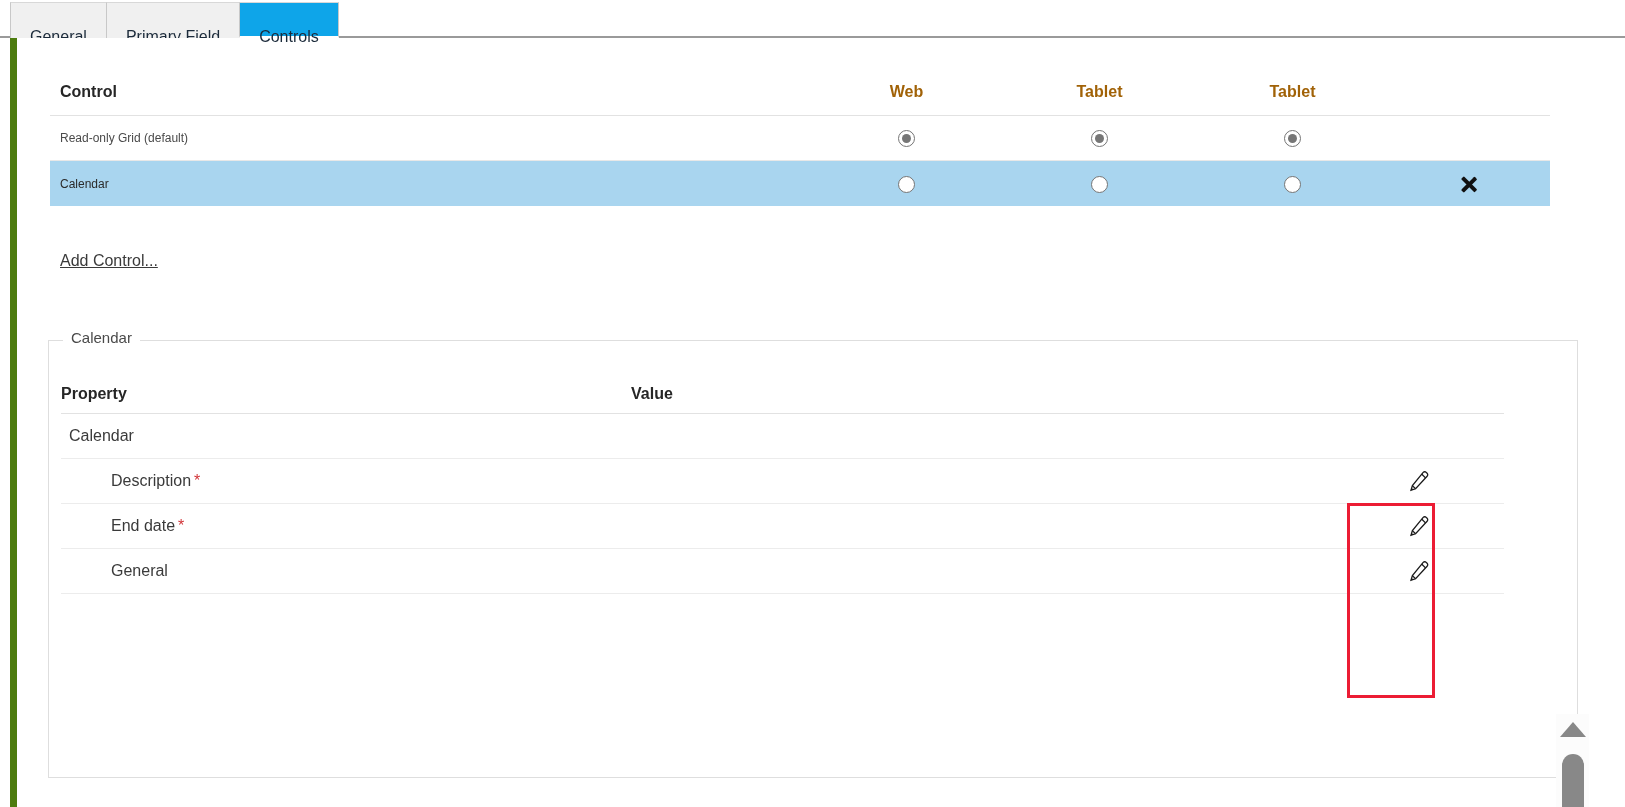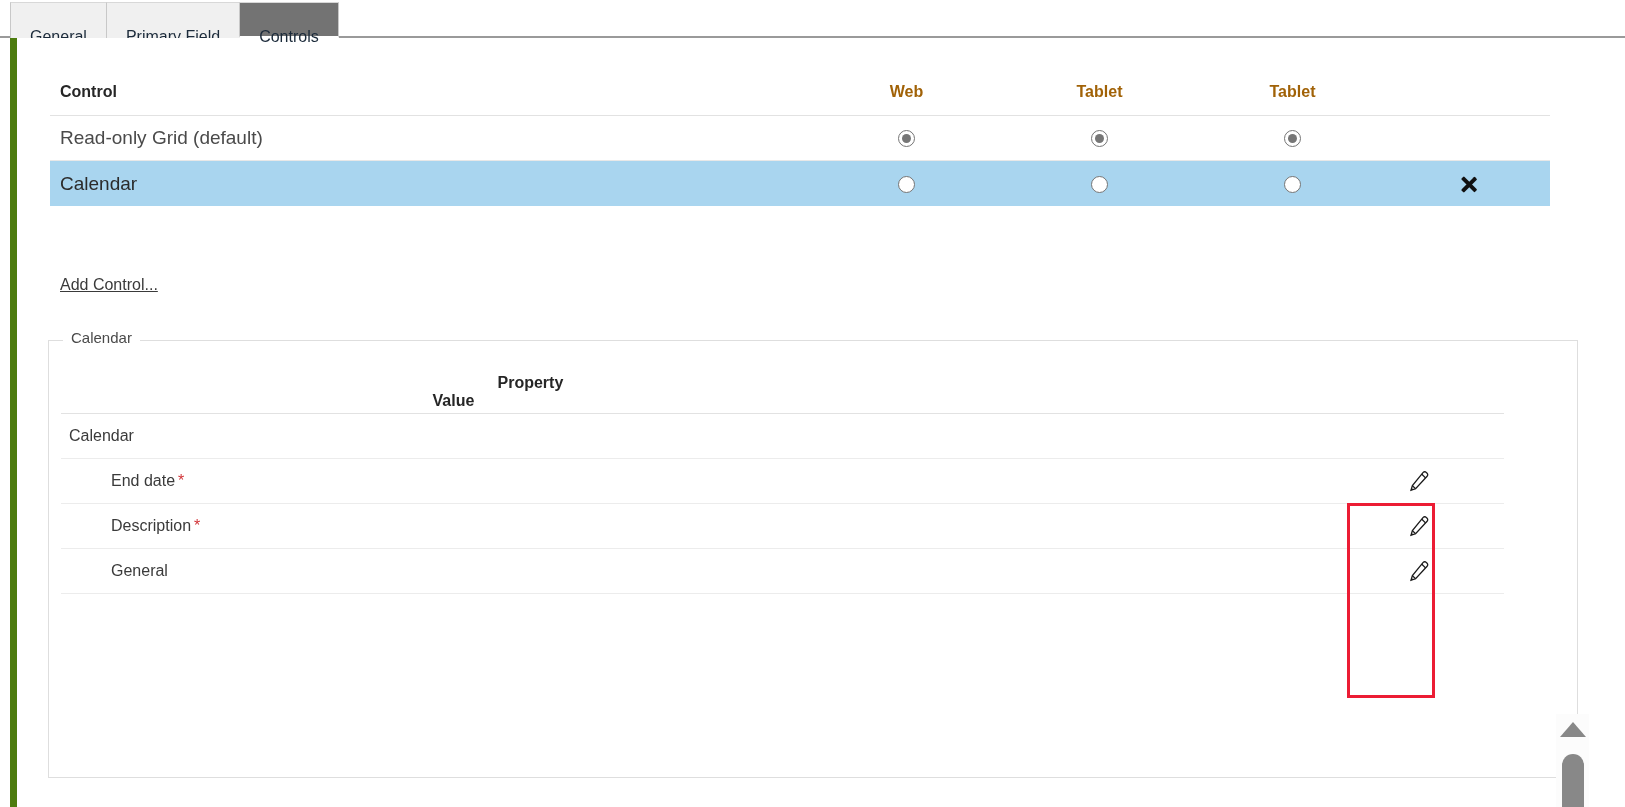--- a/index.html
+++ b/index.html
@@ -43,21 +43,21 @@
     background: #f0f0f0;
     border-left: 1px solid #c8c8c8;
     border-right: 1px solid #c8c8c8;
     border-top: 1px solid #d8d8d8;
     margin-right: -1px;
     box-sizing: border-box;
     cursor: default;
     white-space: nowrap;
   }
   .tab.active {
-    background: #737373;
+    background: #0ea5e9;
     border-bottom: 2px solid #ffffff;
     position: relative;
     z-index: 2;
     color: #1b2a3a;
   }
 
   
   .panel {
     position: absolute;
     left: 10px;
@@ -92,21 +92,21 @@
     color: #262626;
   }
   .ct-head .ct-cell-dev {
     font-weight: bold;
     font-size: 16px;
     color: #a16207;
     text-align: center;
   }
   .ct-cell-name {
     width: 760px;
-    font-size: 19px;
+    font-size: 12px;
     color: #4a4a4a;
     padding-left: 10px;
     box-sizing: border-box;
   }
   .ct-cell-dev {
     width: 193px;
     text-align: center;
   }
   .ct-cell-action {
     width: 160px;
@@ -170,21 +170,20 @@
   .x-icon::after  { transform: translateX(-50%) rotate(-45deg); }
 
   .add-control {
     position: absolute;
     left: 43px;
     top: 214px;
     font-size: 16px;
     color: #3a3a3a;
     text-decoration: underline;
     cursor: pointer;
-    margin-top: 24px;
   }
 
   
   .fieldset {
     position: absolute;
     left: 31px;
     top: 302px;
     width: 1530px;
     height: 438px;
     border: 1px solid #dedede;
@@ -211,21 +210,20 @@
   .pg-row {
     display: flex;
     align-items: center;
     height: 45px;
     box-sizing: border-box;
     border-bottom: 1px solid #ececec;
   }
   .pg-head {
     height: 40px;
     border-bottom: 1px solid #e2e2e2;
-    flex-direction: column;
   }
   .pg-head .pg-cell-prop,
   .pg-head .pg-cell-val {
     font-weight: bold;
     font-size: 16px;
     color: #262626;
   }
   .pg-cell-prop {
     width: 570px;
     font-size: 16px;
@@ -376,38 +374,38 @@
 
       <div class="pg-row group">
         <div class="pg-cell-prop">Calendar</div>
         <div class="pg-cell-val"></div>
         <div class="pg-cell-edit"></div>
       </div>
 
 
       <div class="pg-row child">
         <div class="pg-cell-prop">
-          <span>End date</span><span class="req">*</span>
+          <span>Description</span><span class="req">*</span>
         </div>
         <div class="pg-cell-val"></div>
         <div class="pg-cell-edit">
           <span class="pencil">
             <svg viewBox="0 0 26 26" width="26" height="26" fill="none">
               <path d="M18.2 4.4a2.1 2.1 0 0 1 3 0l0.9 0.9a2.1 2.1 0 0 1 0 3L10.6 20.8 6 22.2l1.4-4.6L18.2 4.4z" stroke="#1a1a1a" stroke-width="1.3" fill="#ffffff"></path>
               <path d="M16.6 6l3.9 3.9" stroke="#1a1a1a" stroke-width="1.3"></path>
               <path d="M7.4 17.6l3.2 3.2" stroke="#1a1a1a" stroke-width="1.3"></path>
               <path d="M6 22.2l2.3-0.7-1.6-1.6L6 22.2z" fill="#1a1a1a"></path>
             </svg>
           </span>
         </div>
       </div>
 
       <div class="pg-row child">
         <div class="pg-cell-prop">
-          <span>Description</span><span class="req">*</span>
+          <span>End date</span><span class="req">*</span>
         </div>
         <div class="pg-cell-val"></div>
         <div class="pg-cell-edit">
           <span class="pencil">
             <svg viewBox="0 0 26 26" width="26" height="26" fill="none">
               <path d="M18.2 4.4a2.1 2.1 0 0 1 3 0l0.9 0.9a2.1 2.1 0 0 1 0 3L10.6 20.8 6 22.2l1.4-4.6L18.2 4.4z" stroke="#1a1a1a" stroke-width="1.3" fill="#ffffff"></path>
               <path d="M16.6 6l3.9 3.9" stroke="#1a1a1a" stroke-width="1.3"></path>
               <path d="M7.4 17.6l3.2 3.2" stroke="#1a1a1a" stroke-width="1.3"></path>
               <path d="M6 22.2l2.3-0.7-1.6-1.6L6 22.2z" fill="#1a1a1a"></path>
             </svg>

